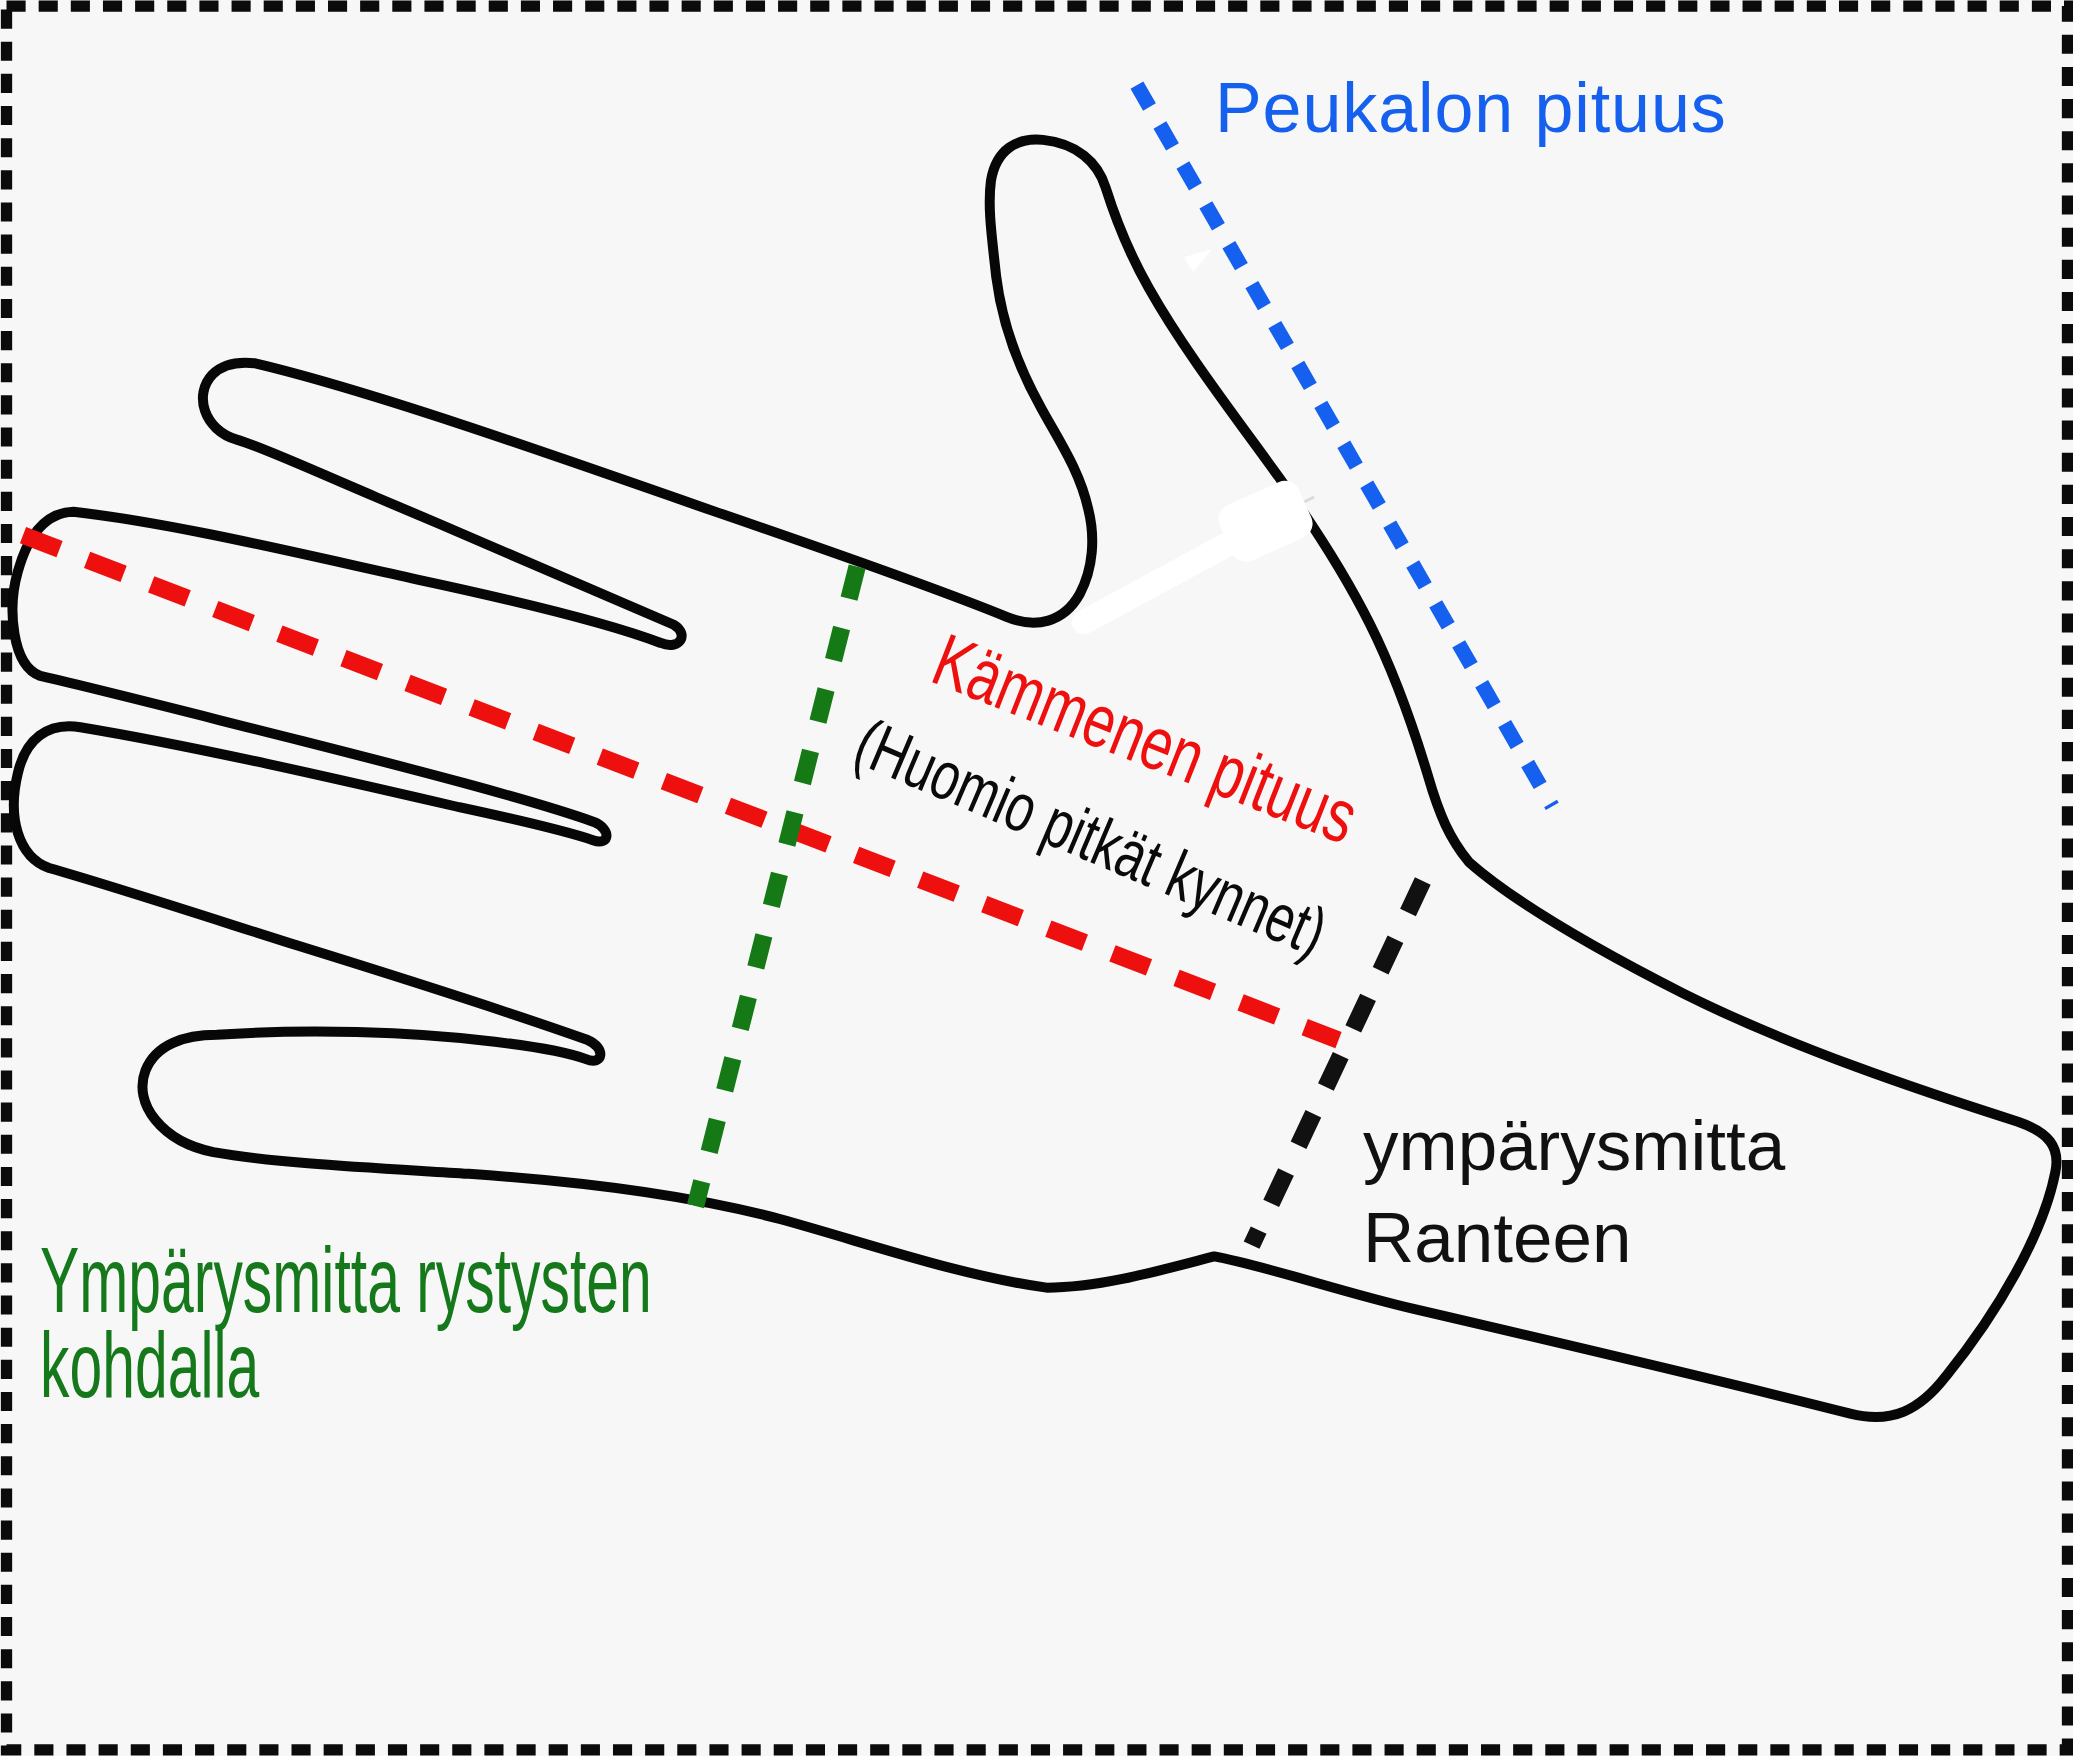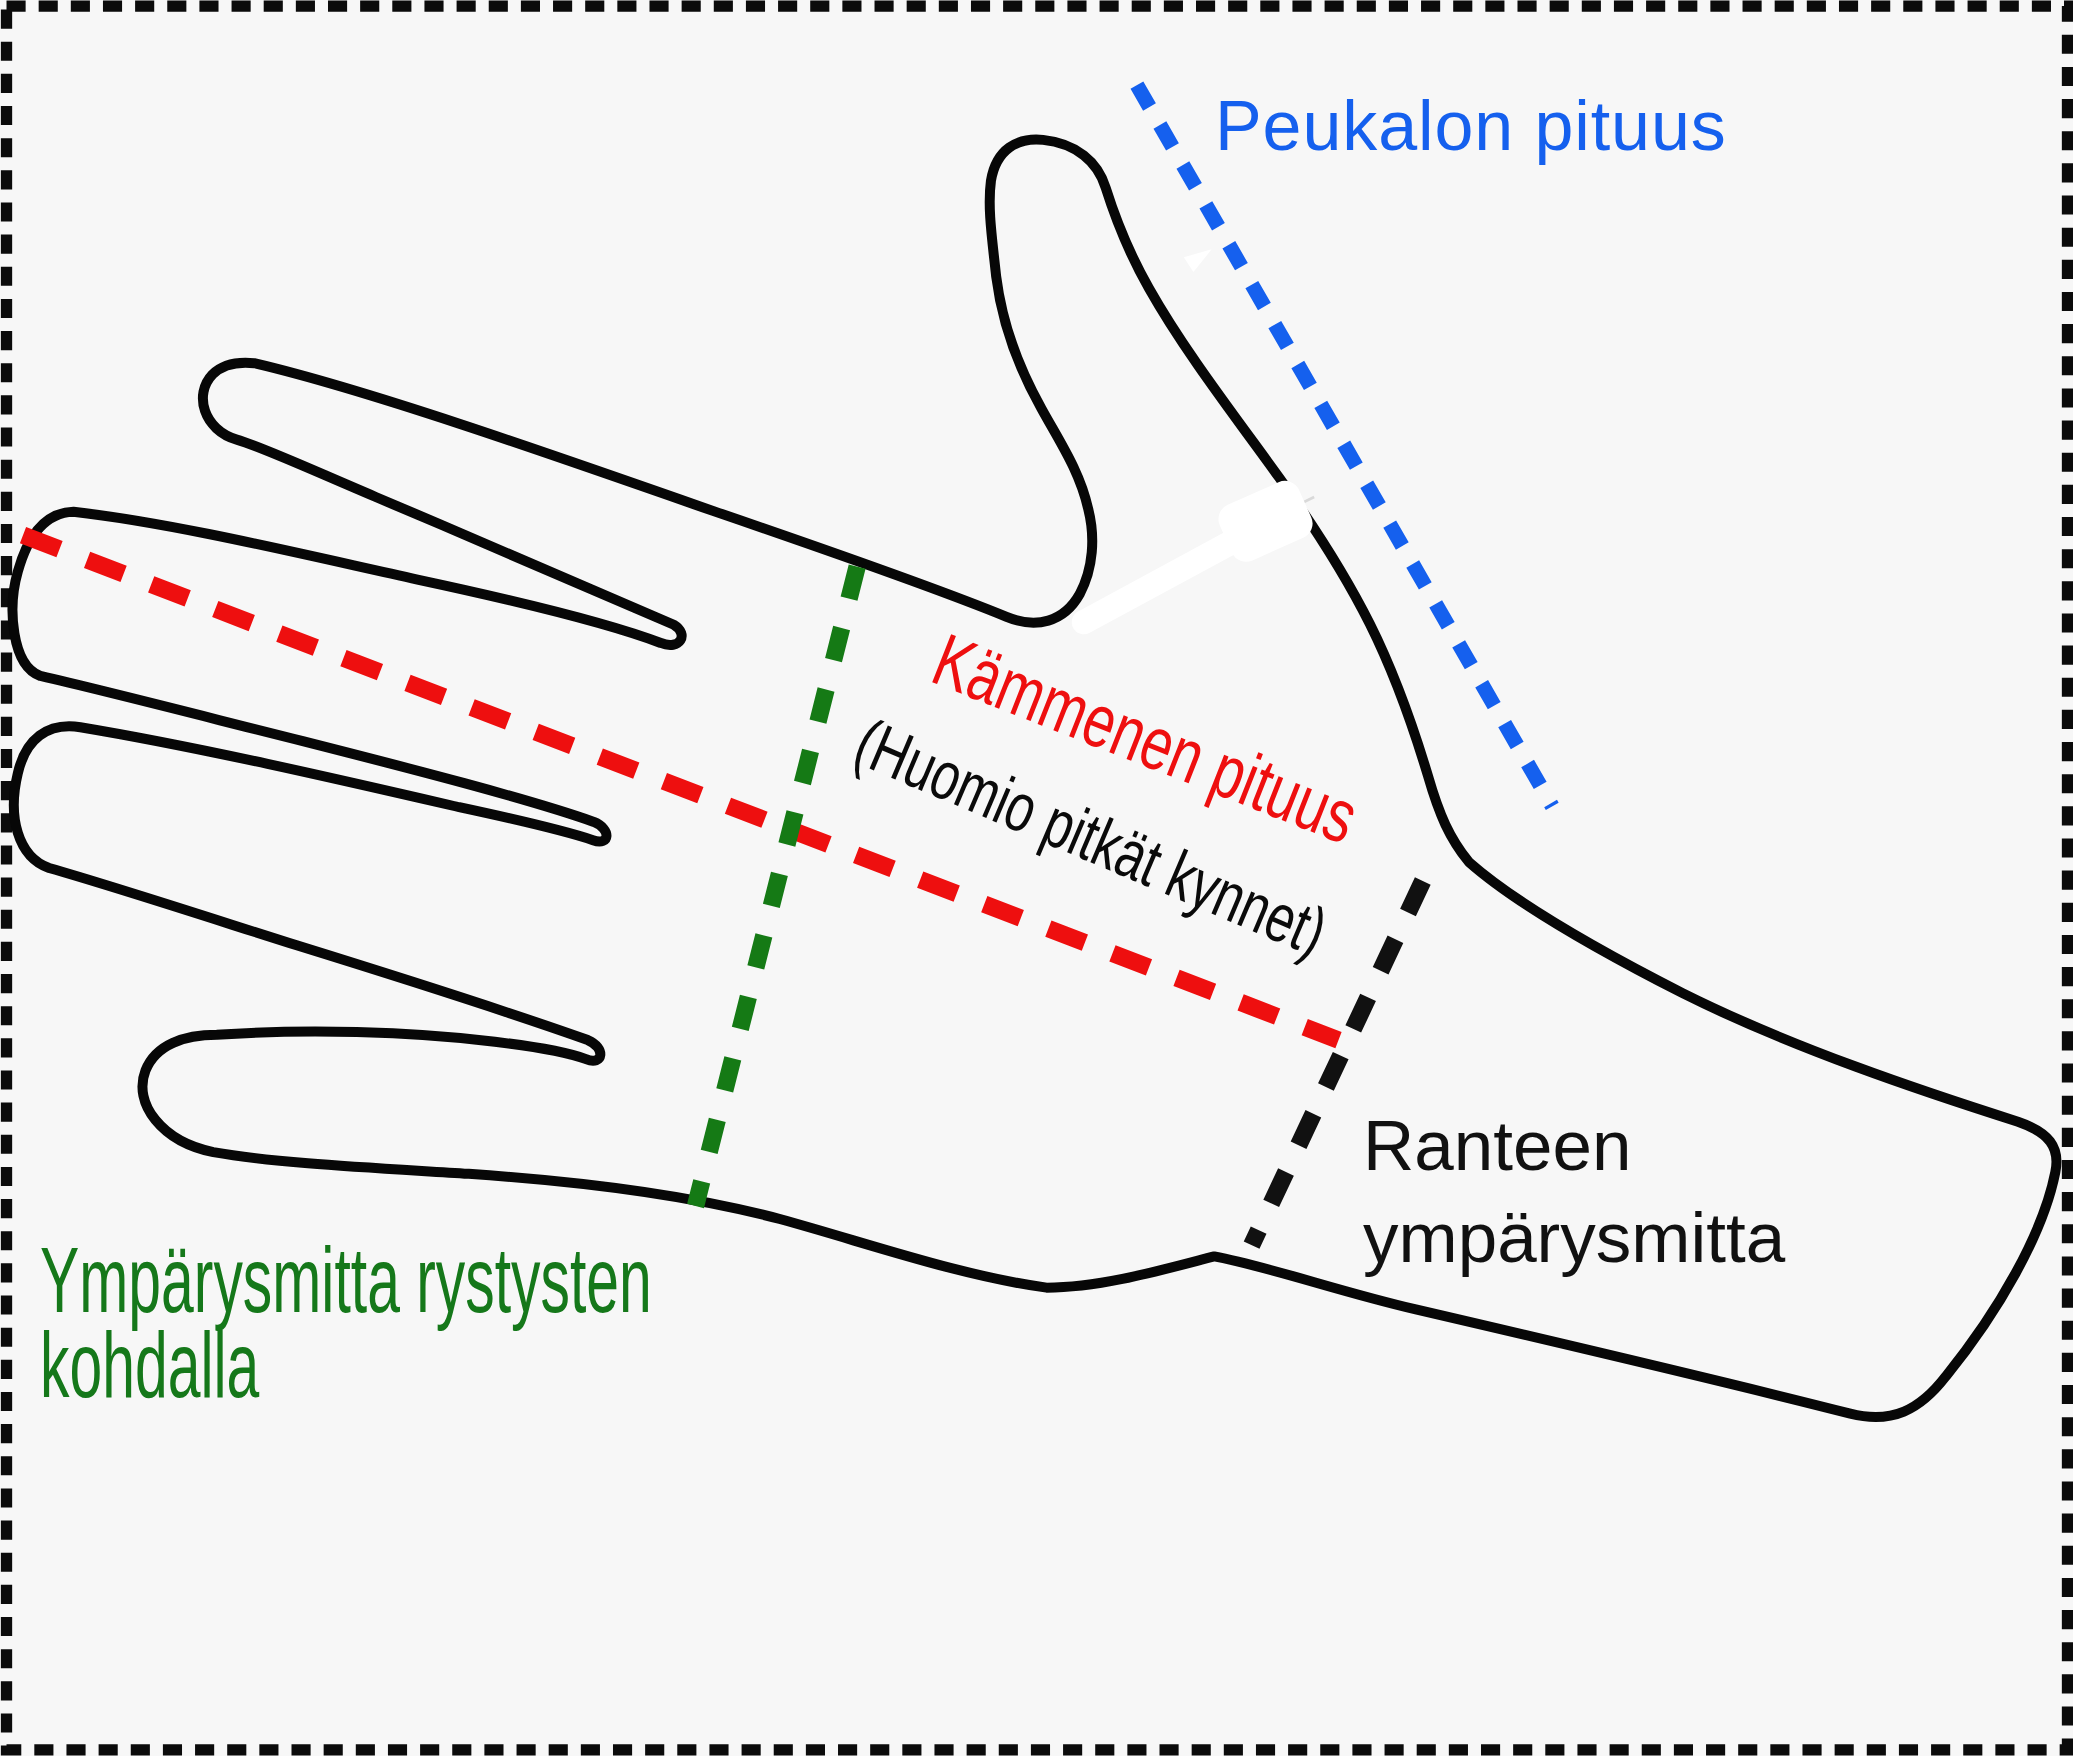--- a/index.html
+++ b/index.html
@@ -14,21 +14,20 @@
   .label{
     position:absolute;
     white-space:nowrap;
     line-height:1;
   }
   .label-thumb{
     left:1215px;top:73px;
     font-size:70px;
     color:#1560ee;
     letter-spacing:0.9px;
-    margin-top:18px;
   }
   .label-palm{
     left:951px;top:622px;
     font-size:75px;
     color:#ee0f0f;
     transform:rotate(21.5deg) scaleX(0.74);
     transform-origin:0 0;
   }
   .label-palm-note{
     left:873px;top:707px;
@@ -133,18 +132,18 @@
   <div class="label label-palm">Kämmenen pituus</div>
 
   <div class="label label-palm-note">(Huomio pitkät kynnet)</div>
 
   <div class="label label-knuckles">
     <span>Ympärysmitta rystysten</span>
     <span>kohdalla</span>
   </div>
 
   <div class="label label-wrist">
+    <span>ympärysmitta</span>
     <span>Ranteen</span>
-    <span>ympärysmitta</span>
   </div>
 
 </div>
 
 
 </body></html>

